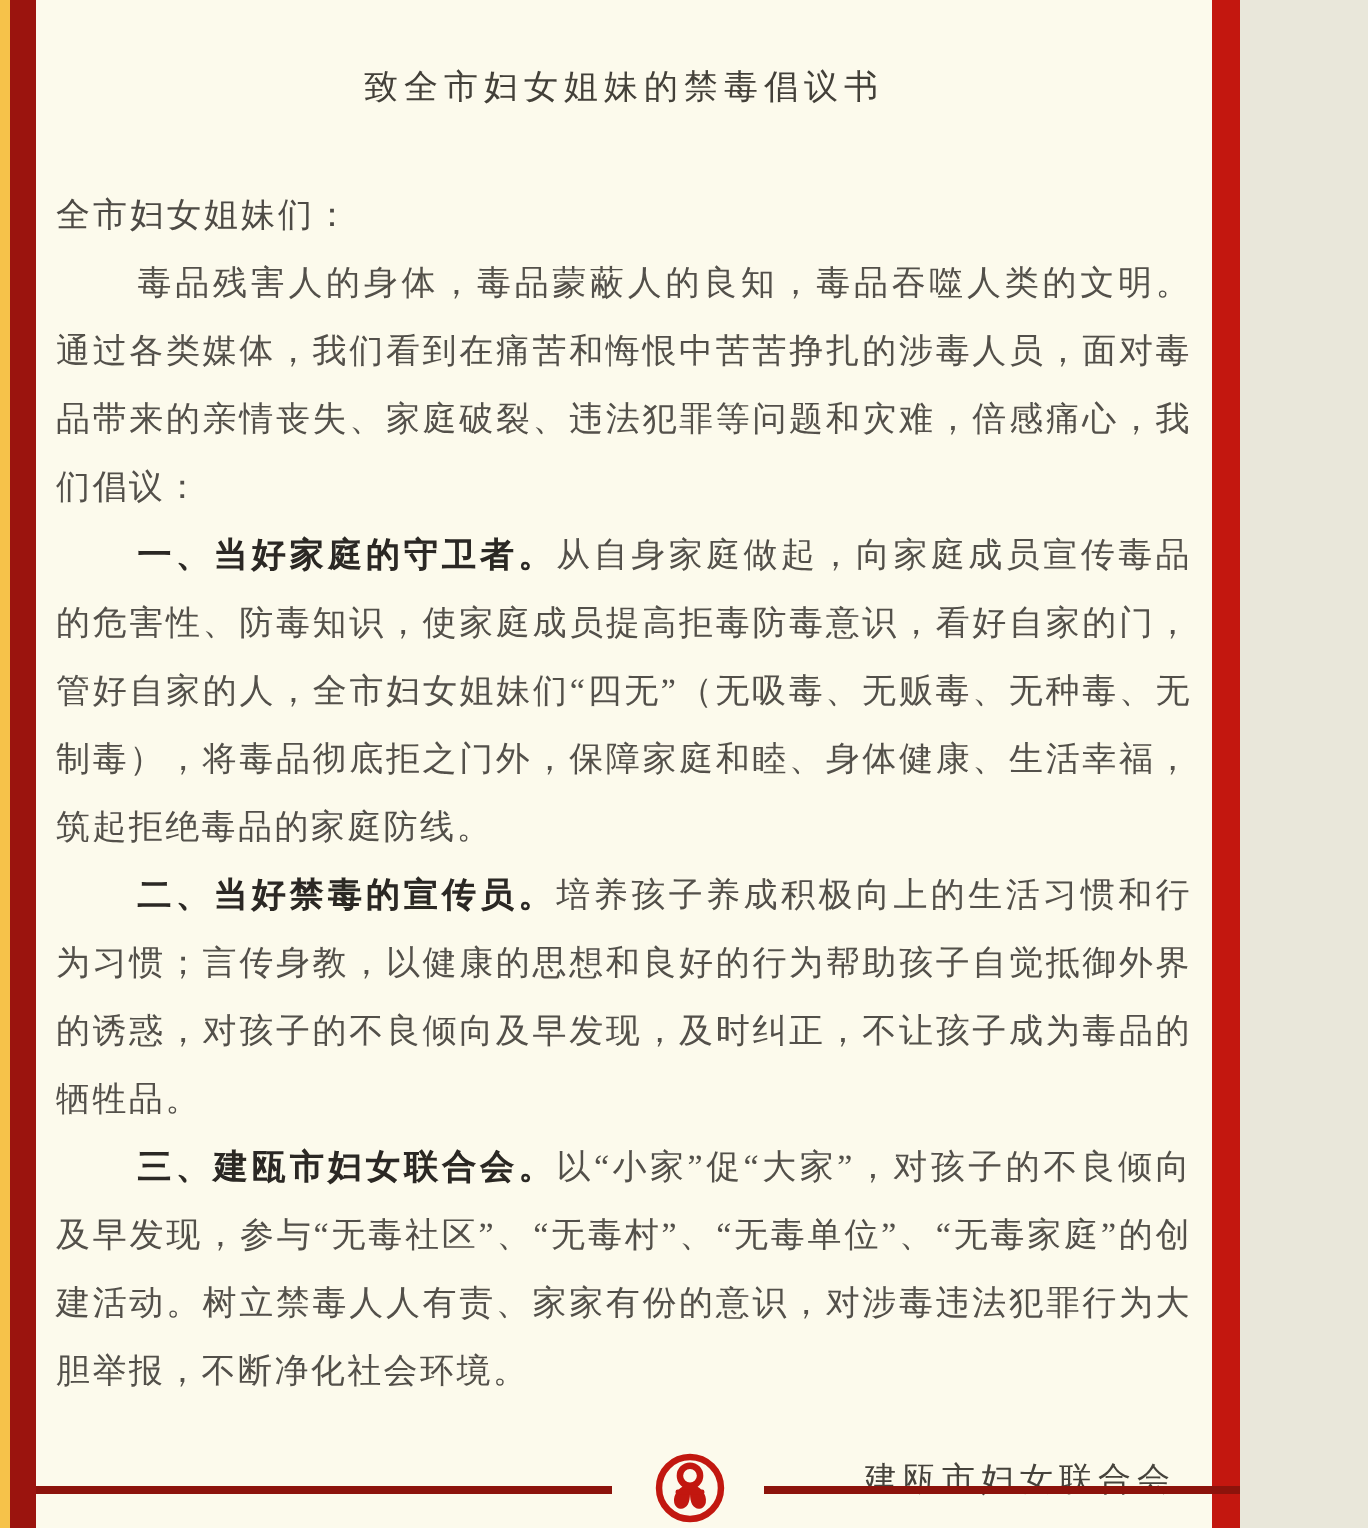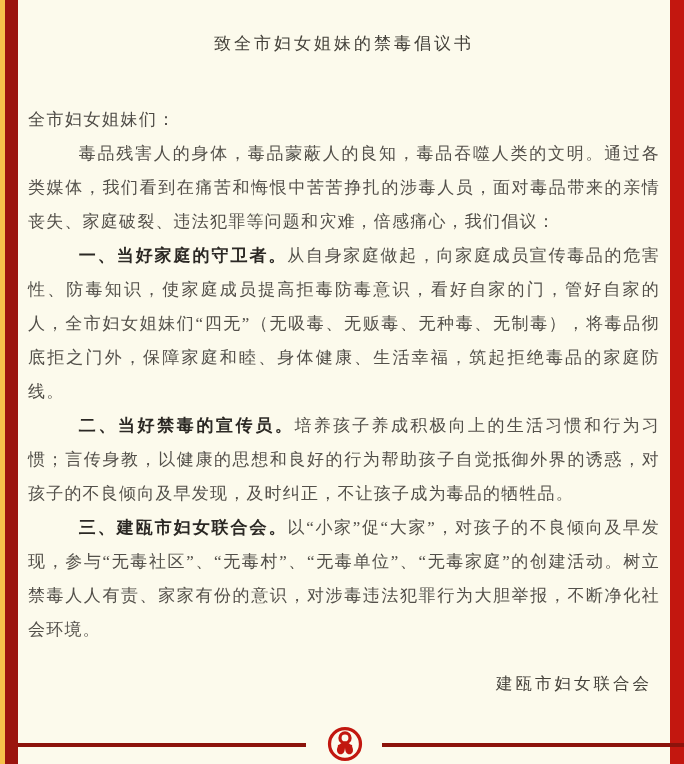--- a/index.html
+++ b/index.html
@@ -2,21 +2,21 @@
 <html lang="zh"><head>
 <meta charset="utf-8">
 <style>
   html, body { margin: 0; padding: 0; }
   body {
     font-family: "Liberation Serif", "DejaVu Serif", serif;
     background: #e9e7da;
   }
   .page {
     position: relative;
-    width: 684px;
+    width: 620px;
     height: 764px;
     background: #fcfaec;
     overflow: hidden;
     box-sizing: border-box;
   }
   
   .strip { position: absolute; top: 0; bottom: 0; }
   .strip-gold-left  { left: 0;  width: 5px;  background: #f6c24a; }
   .strip-red-left   { left: 5px; width: 13px; background: #9b140e; }
   .strip-red-right  { right: 0; width: 14px; background: #c3170f; }
@@ -48,39 +48,38 @@
   }
   .title {
     margin-top: 32px;
     text-align: center;
     font-size: 17px;
     letter-spacing: 3px;
     color: #434039;
     font-weight: normal;
   }
   .salutation {
-    margin-top: 48px;
+    margin-top: 36px;
     font-size: 17px;
     line-height: 34px;
     letter-spacing: 1.5px;
   }
   .para {
     margin: 0;
     font-size: 17px;
     line-height: 34px;
     letter-spacing: 1.2px;
     text-align: justify;
     text-indent: 2.4em;
     color: #53504a;
   }
   .para b {
     font-weight: bold;
     color: #2b2824;
     letter-spacing: 1.5px;
-    margin-left: 10px;
   }
   .signature {
     margin-top: 26px;
     text-align: right;
     padding-right: 8px;
     font-size: 16.5px;
     letter-spacing: 3px;
     color: #46433c;
   }
 </style>

